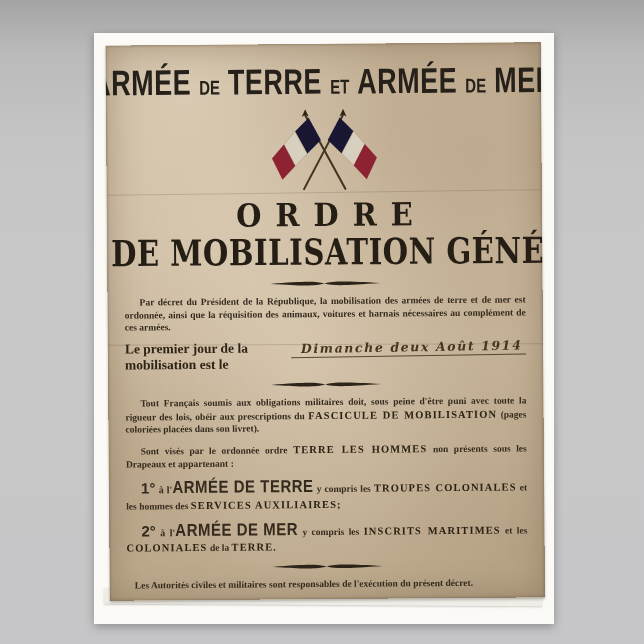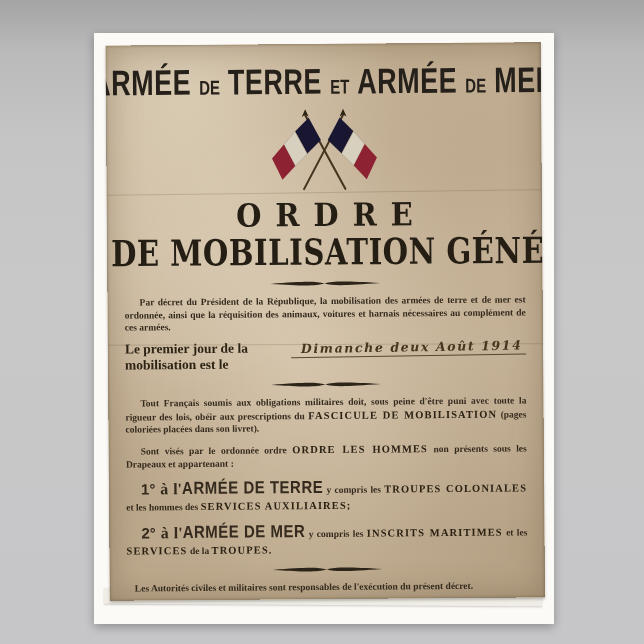--- a/index.html
+++ b/index.html
@@ -76,21 +76,21 @@
   .handwriting{
     flex:1;font-family:"DejaVu Serif",serif;font-style:italic;font-size:12.5px;
     color:#46351f;border-bottom:1px solid rgba(66,51,30,0.85);
     margin-left:5px;padding:0 4px 1px 10px;letter-spacing:1.6px;
     transform:rotate(-0.5deg);white-space:nowrap;
   }
 
   .item{margin:8px 3px 0;text-align:justify;font-family:"Liberation Serif",serif;
     font-weight:bold;font-size:9.5px;line-height:1.35;color:#342a1d;text-indent:15px;}
   .item-num{font-family:"Liberation Sans",sans-serif;font-size:15px;letter-spacing:0;}
-  .item-prefix{font-size:16px;}
+  .item-prefix{font-size:10px;}
   .item-name{
     font-family:"Liberation Sans",sans-serif;font-size:15px;letter-spacing:0.5px;
     display:inline-block;transform:scaleY(1.15);transform-origin:50% 80%;text-indent:0;
   }
   .responsibility{
     font-family:"Liberation Serif",serif;font-weight:bold;font-size:9.5px;
     color:#342a1d;margin:9px 3px 0;text-indent:8px;
   }
   .signature-row{
     display:flex;justify-content:space-between;margin:11px 0 0;padding:0 128px 0 54px;
@@ -150,25 +150,25 @@
       <span>Le premier jour de la mobilisation est le</span>
       <span class="handwriting">Dimanche deux Août 1914</span>
     </div>
 
     <svg class="swell s2" width="112" height="7" viewBox="0 0 112 7">
       <path d="M1 3.5 C 32 1.4, 46 0.9, 55 3.5 C 64 0.9, 78 1.4, 111 3.5 C 78 5.6, 64 6.1, 55 3.5 C 46 6.1, 32 5.6, 1 3.5 Z" fill="#2c2418"></path>
     </svg>
 
     <p class="para"><span>Tout Français soumis aux obligations militaires doit, sous peine d'être puni avec toute la rigueur des lois, obéir aux prescriptions du </span><span class="caps-inline">FASCICULE DE MOBILISATION</span><span> (pages coloriées placées dans son livret).</span></p>
 
-    <p class="para"><span>Sont visés par le ordonnée ordre </span><span class="caps-inline">ORDRE LES HOMMES</span><span> non présents sous les Drapeaux et appartenant :</span></p>
+    <p class="para"><span>Sont visés par le ordonnée ordre </span><span class="caps-inline">TERRE LES HOMMES</span><span> non présents sous les Drapeaux et appartenant :</span></p>
 
     <p class="item"><span class="item-num">1°</span><span class="item-prefix"> à l'</span><span class="item-name">ARMÉE DE TERRE</span><span> y compris les </span><span class="caps-inline">TROUPES COLONIALES</span><span> et les hommes des </span><span class="caps-inline">SERVICES AUXILIAIRES;</span></p>
 
-    <p class="item"><span class="item-num">2°</span><span class="item-prefix"> à l'</span><span class="item-name">ARMÉE DE MER</span><span> y compris les </span><span class="caps-inline">INSCRITS MARITIMES</span><span> et les </span><span class="caps-inline">SERVICES</span><span> de la </span><span class="caps-inline">TROUPES.</span></p>
+    <p class="item"><span class="item-num">2°</span><span class="item-prefix"> à l'</span><span class="item-name">ARMÉE DE MER</span><span> y compris les </span><span class="caps-inline">INSCRITS MARITIMES</span><span> et les </span><span class="caps-inline">COLONIALES</span><span> de la </span><span class="caps-inline">TERRE.</span></p>
 
     <svg class="swell s3" width="112" height="7" viewBox="0 0 112 7">
       <path d="M1 3.5 C 32 1.4, 46 0.9, 55 3.5 C 64 0.9, 78 1.4, 111 3.5 C 78 5.6, 64 6.1, 55 3.5 C 46 6.1, 32 5.6, 1 3.5 Z" fill="#2c2418"></path>
     </svg>
 
     <p class="responsibility">Les Autorités civiles et militaires sont responsables de l'exécution du présent décret.</p>
 
     <div class="signature-row">
       <span>Le Ministre de la Guerre,</span>
       <span>Le Ministre de la Marine,</span>

